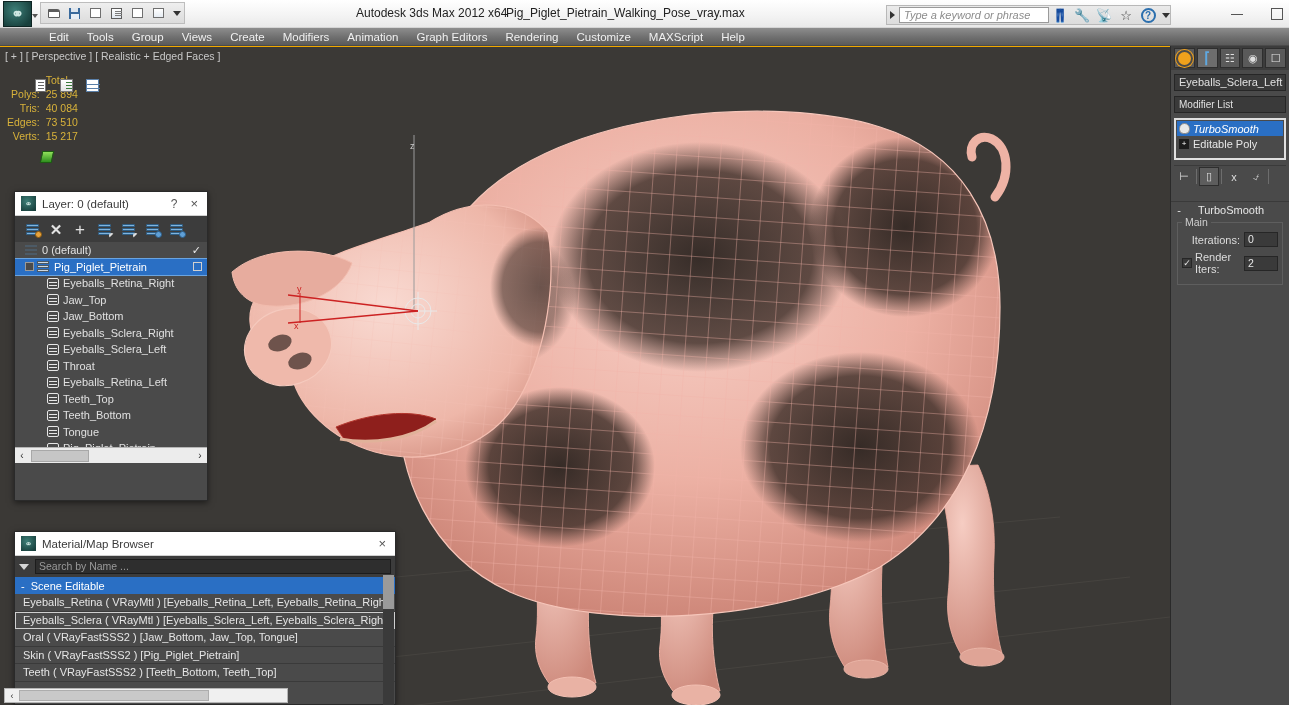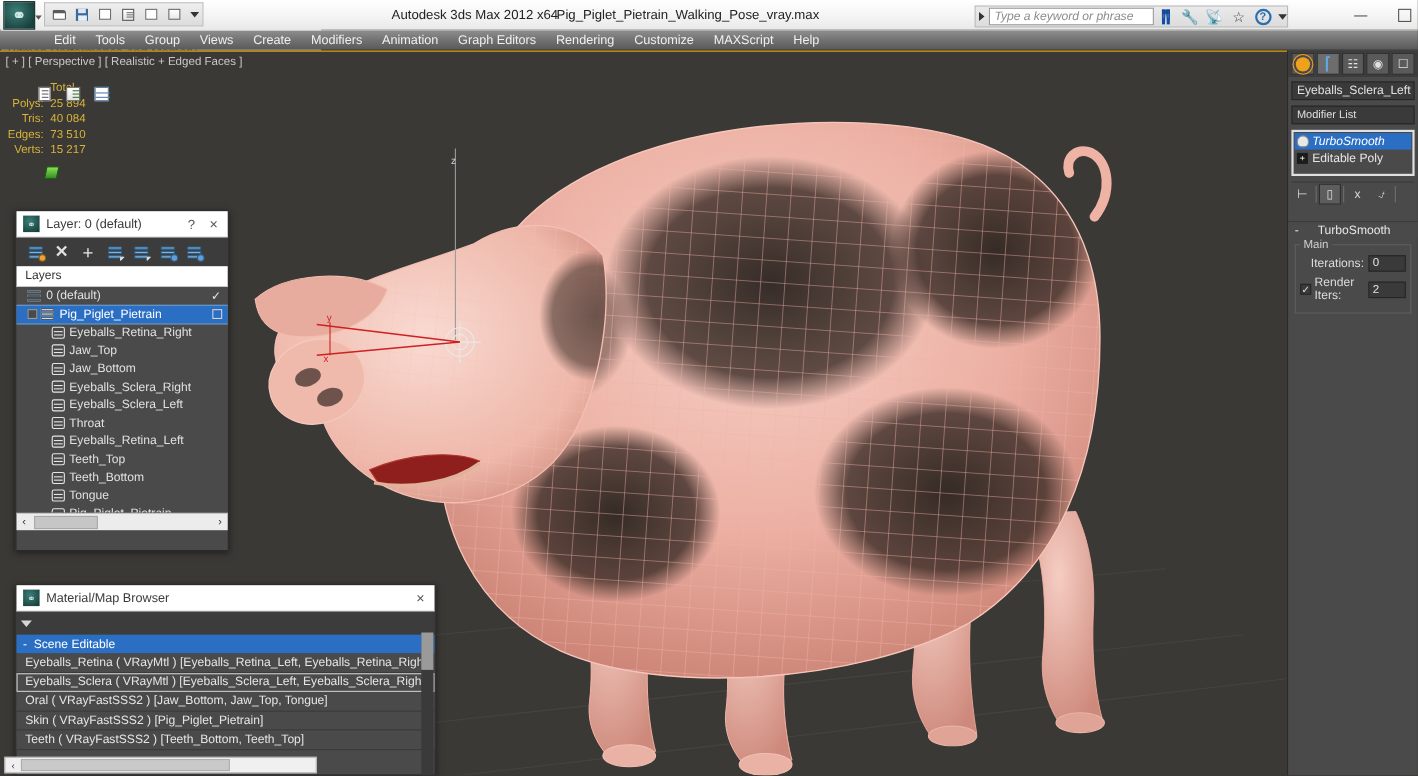--- a/index.html
+++ b/index.html
@@ -527,24 +527,20 @@
       <div class="ltool">
         <span class="stack">
             <i></i>
             <i></i>
             <i></i>
             <span class="badge blue"></span>
           </span>
       </div>
     </div>
 
-    <div class="layer-hdr">
-      <span>Layers</span>
-      <span class="col2"></span>
-    </div>
 
     <div class="layer-list">
       <div class="layer-row">
         <span class="licon">
             <i class="s"></i>
             <i class="s"></i>
             <i class="s"></i>
           </span>
         <span>0 (default)</span>
         <span class="tick">✓</span>
@@ -625,20 +621,21 @@
 
   <div class="dlg" id="matbrowser">
     <div class="dlg-title">
       <div class="dlg-ico">⚭</div>
       <div class="dlg-title-text">Material/Map Browser</div>
       <div class="dlg-close">×</div>
     </div>
 
     <div class="mb-search">
       <div class="mb-caret"></div>
+      <div class="mb-input">Search by Name ...</div>
     </div>
 
     <div class="mb-group">
       <span class="minus">-</span>
       <span>Scene Editable</span>
     </div>
 
     <div class="mb-list">
       <div class="mb-row">Eyeballs_Retina  ( VRayMtl )  [Eyeballs_Retina_Left, Eyeballs_Retina_Right]</div>
       <div class="mb-row outlined">Eyeballs_Sclera  ( VRayMtl )  [Eyeballs_Sclera_Left, Eyeballs_Sclera_Right]</div>

